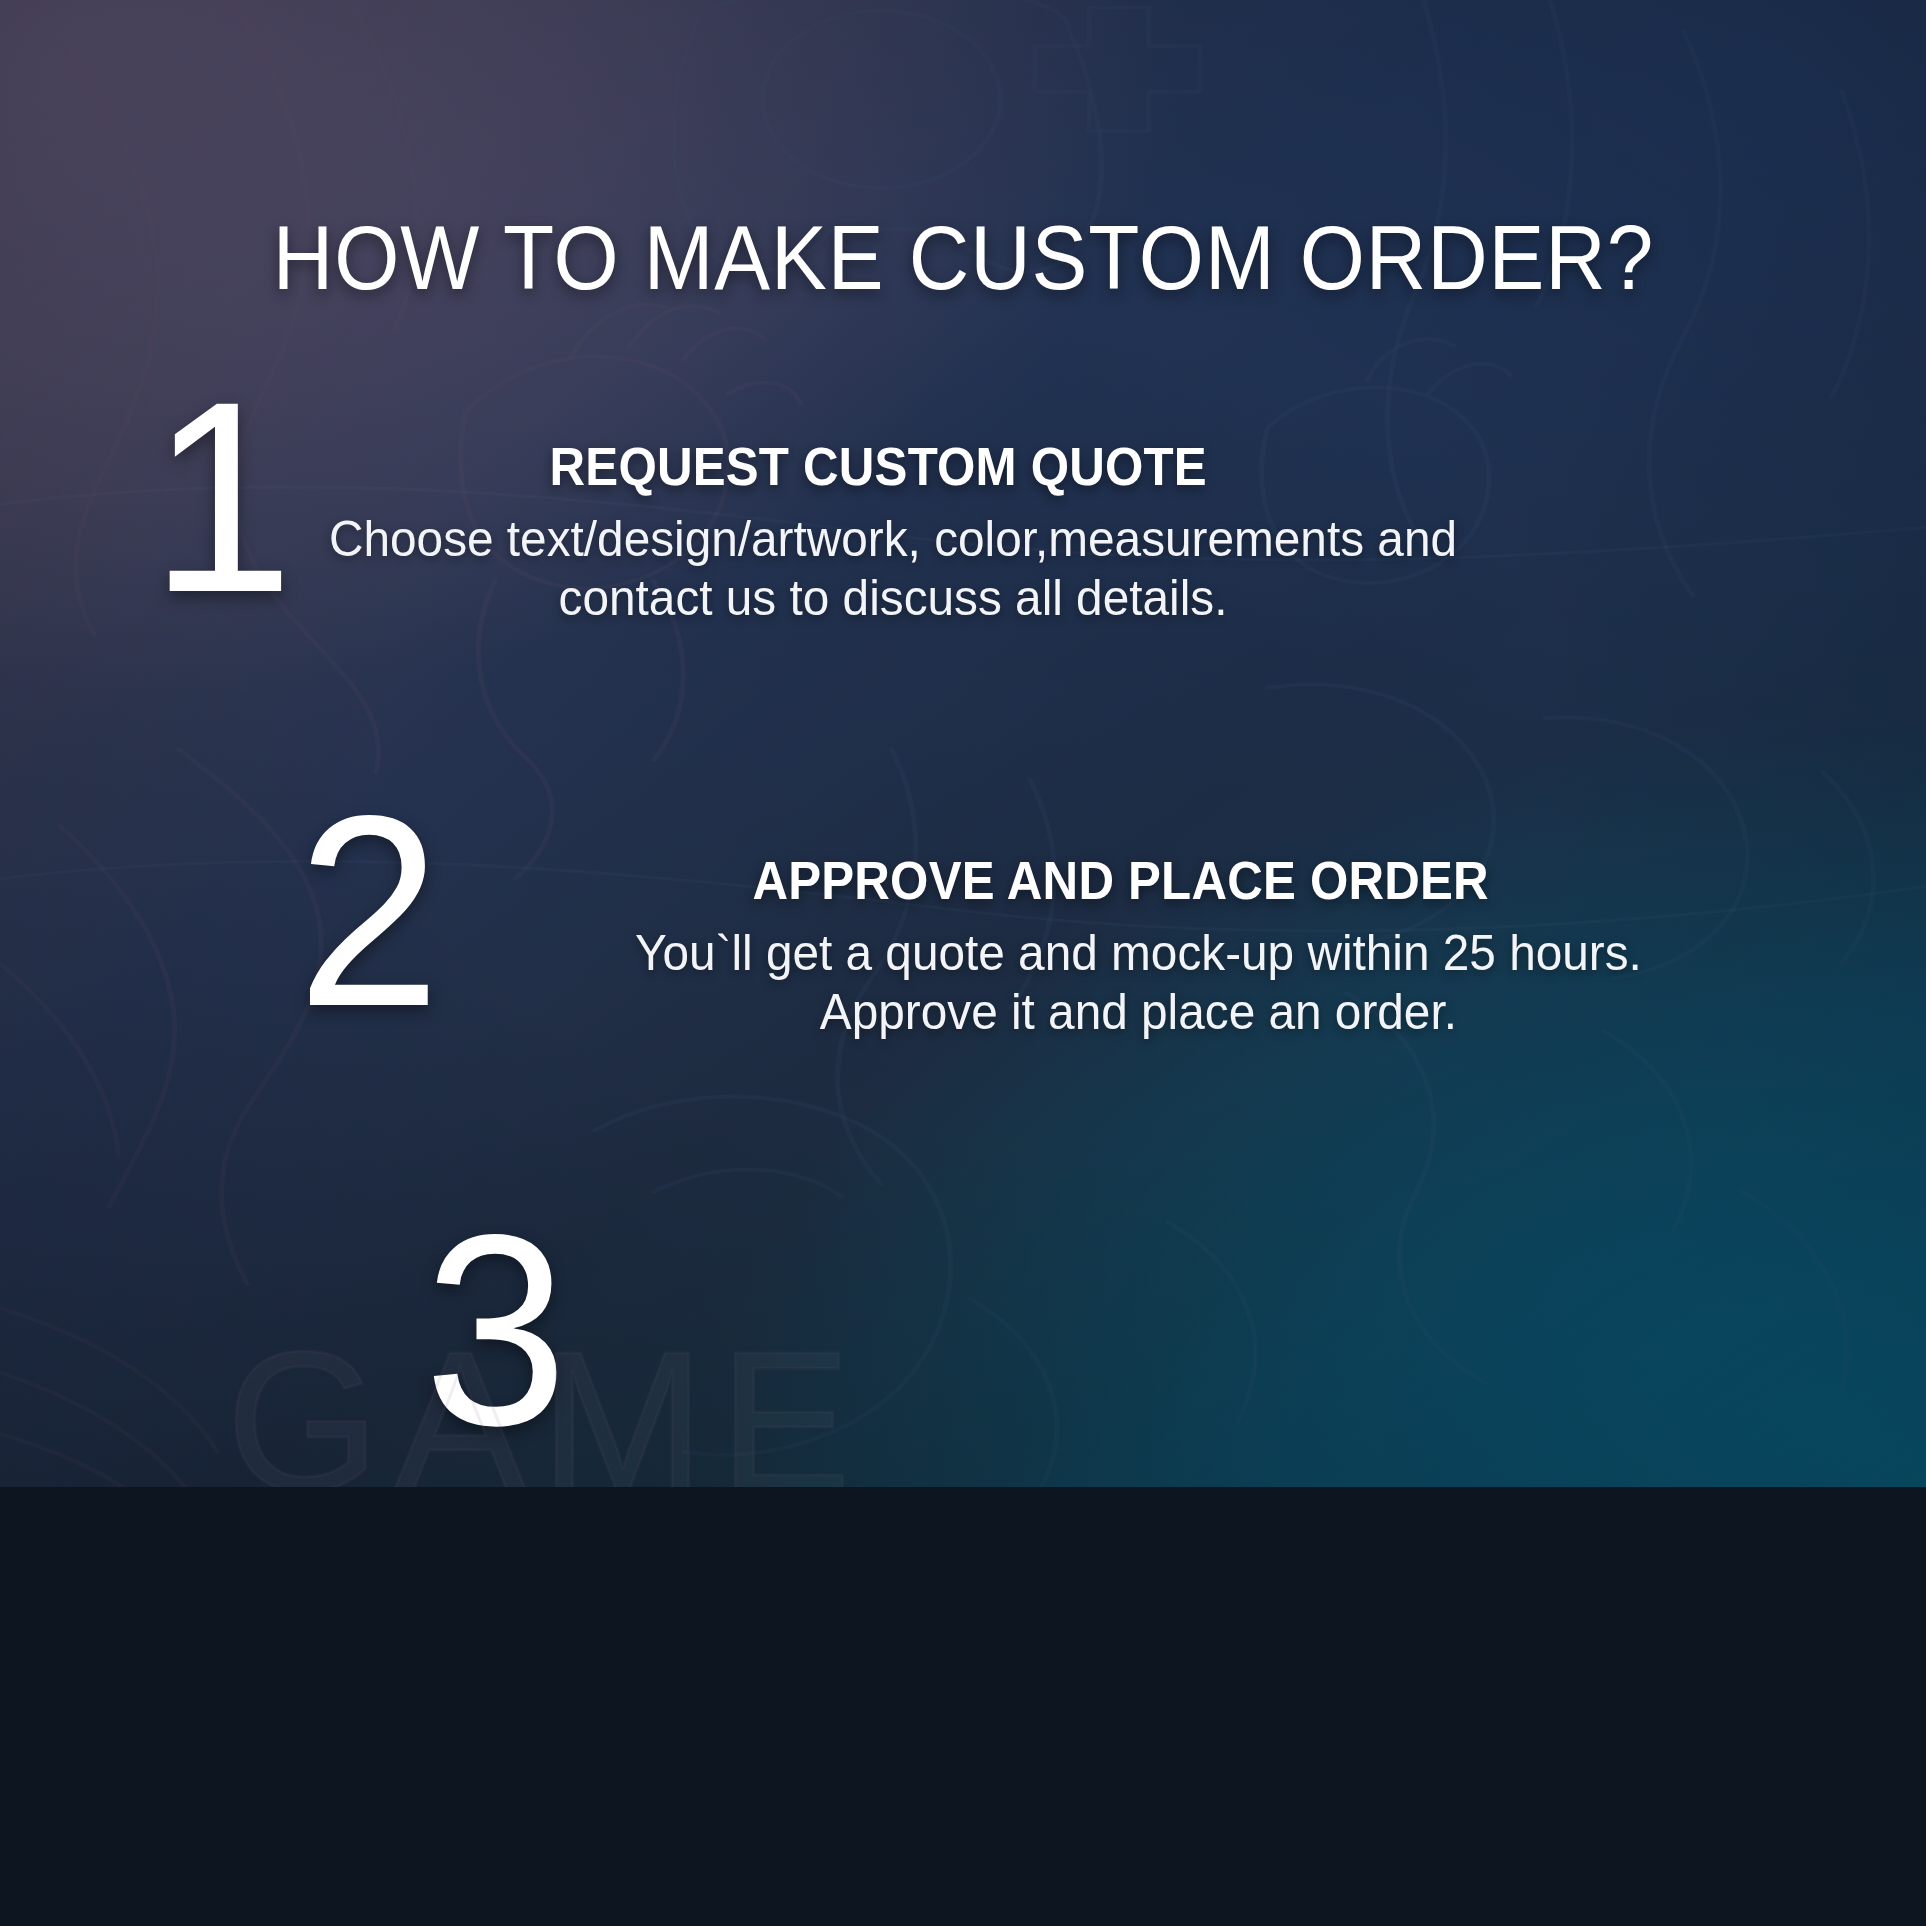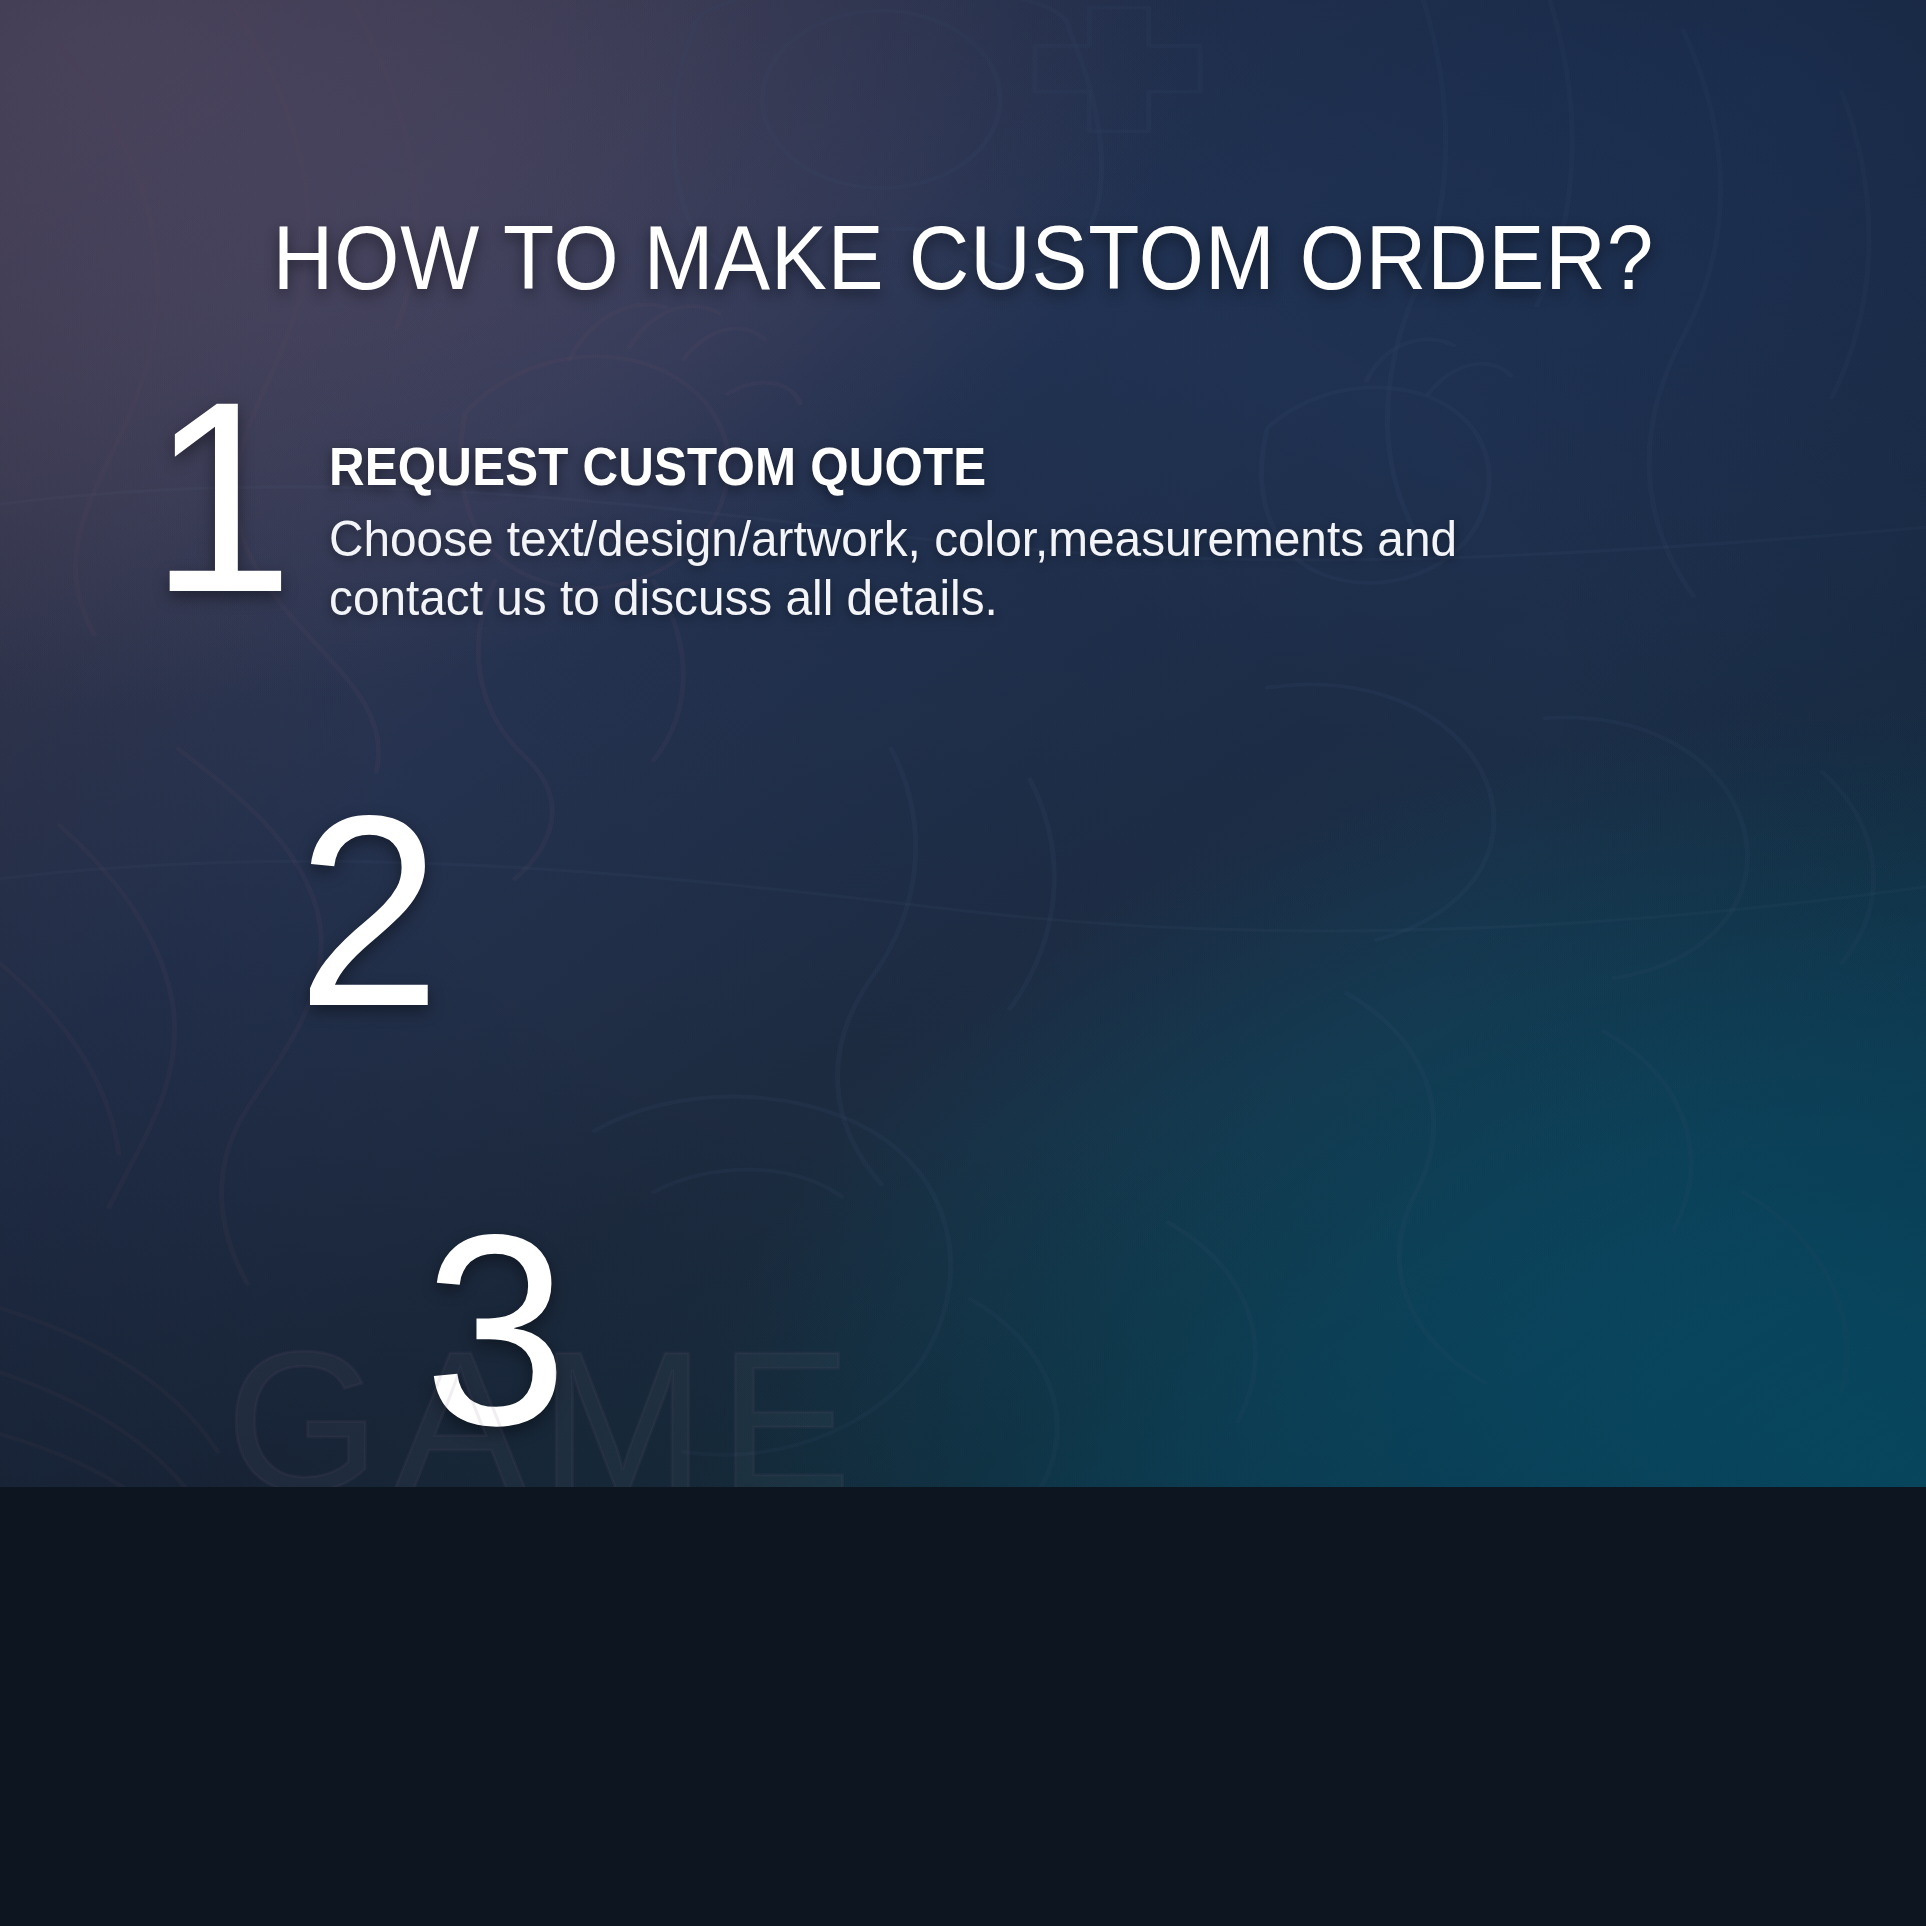--- a/index.html
+++ b/index.html
@@ -73,20 +73,21 @@
     text-shadow:0 6px 16px rgba(0,0,0,0.40);
     flex:0 0 auto;
     transform:scaleX(0.95);
     transform-origin:left top;
     margin-top:-16px;
   }
 
   .step-body {
     flex:1 1 auto;
     padding-top:24px;
+    text-align:center;
   }
 
   .step-head {
     color:#ffffff;
     font-weight:700;
     font-size:53px;
     line-height:1.02;
     letter-spacing:0.2px;
     white-space:nowrap;
     text-shadow:0 4px 12px rgba(0,0,0,0.45);
@@ -212,20 +213,27 @@
         <div class="step-head">REQUEST CUSTOM QUOTE</div>
         <div class="step-desc">
           <span>Choose text/design/artwork, color,measurements and</span>
           <span>contact us to discuss all details.</span>
         </div>
       </div>
     </div>
 
     <div class="step" id="step2">
       <div class="step-num">2</div>
+      <div class="step-body">
+        <div class="step-head">APPROVE AND PLACE ORDER</div>
+        <div class="step-desc">
+          <span>You`ll get a quote and mock-up within 25 hours.</span>
+          <span>Approve it and place an order.</span>
+        </div>
+      </div>
     </div>
 
     <div class="step" id="step3">
       <div class="step-num">3</div>
     </div>
 
     <div class="watermark">GAME</div>
 
   </div>
 </div>

